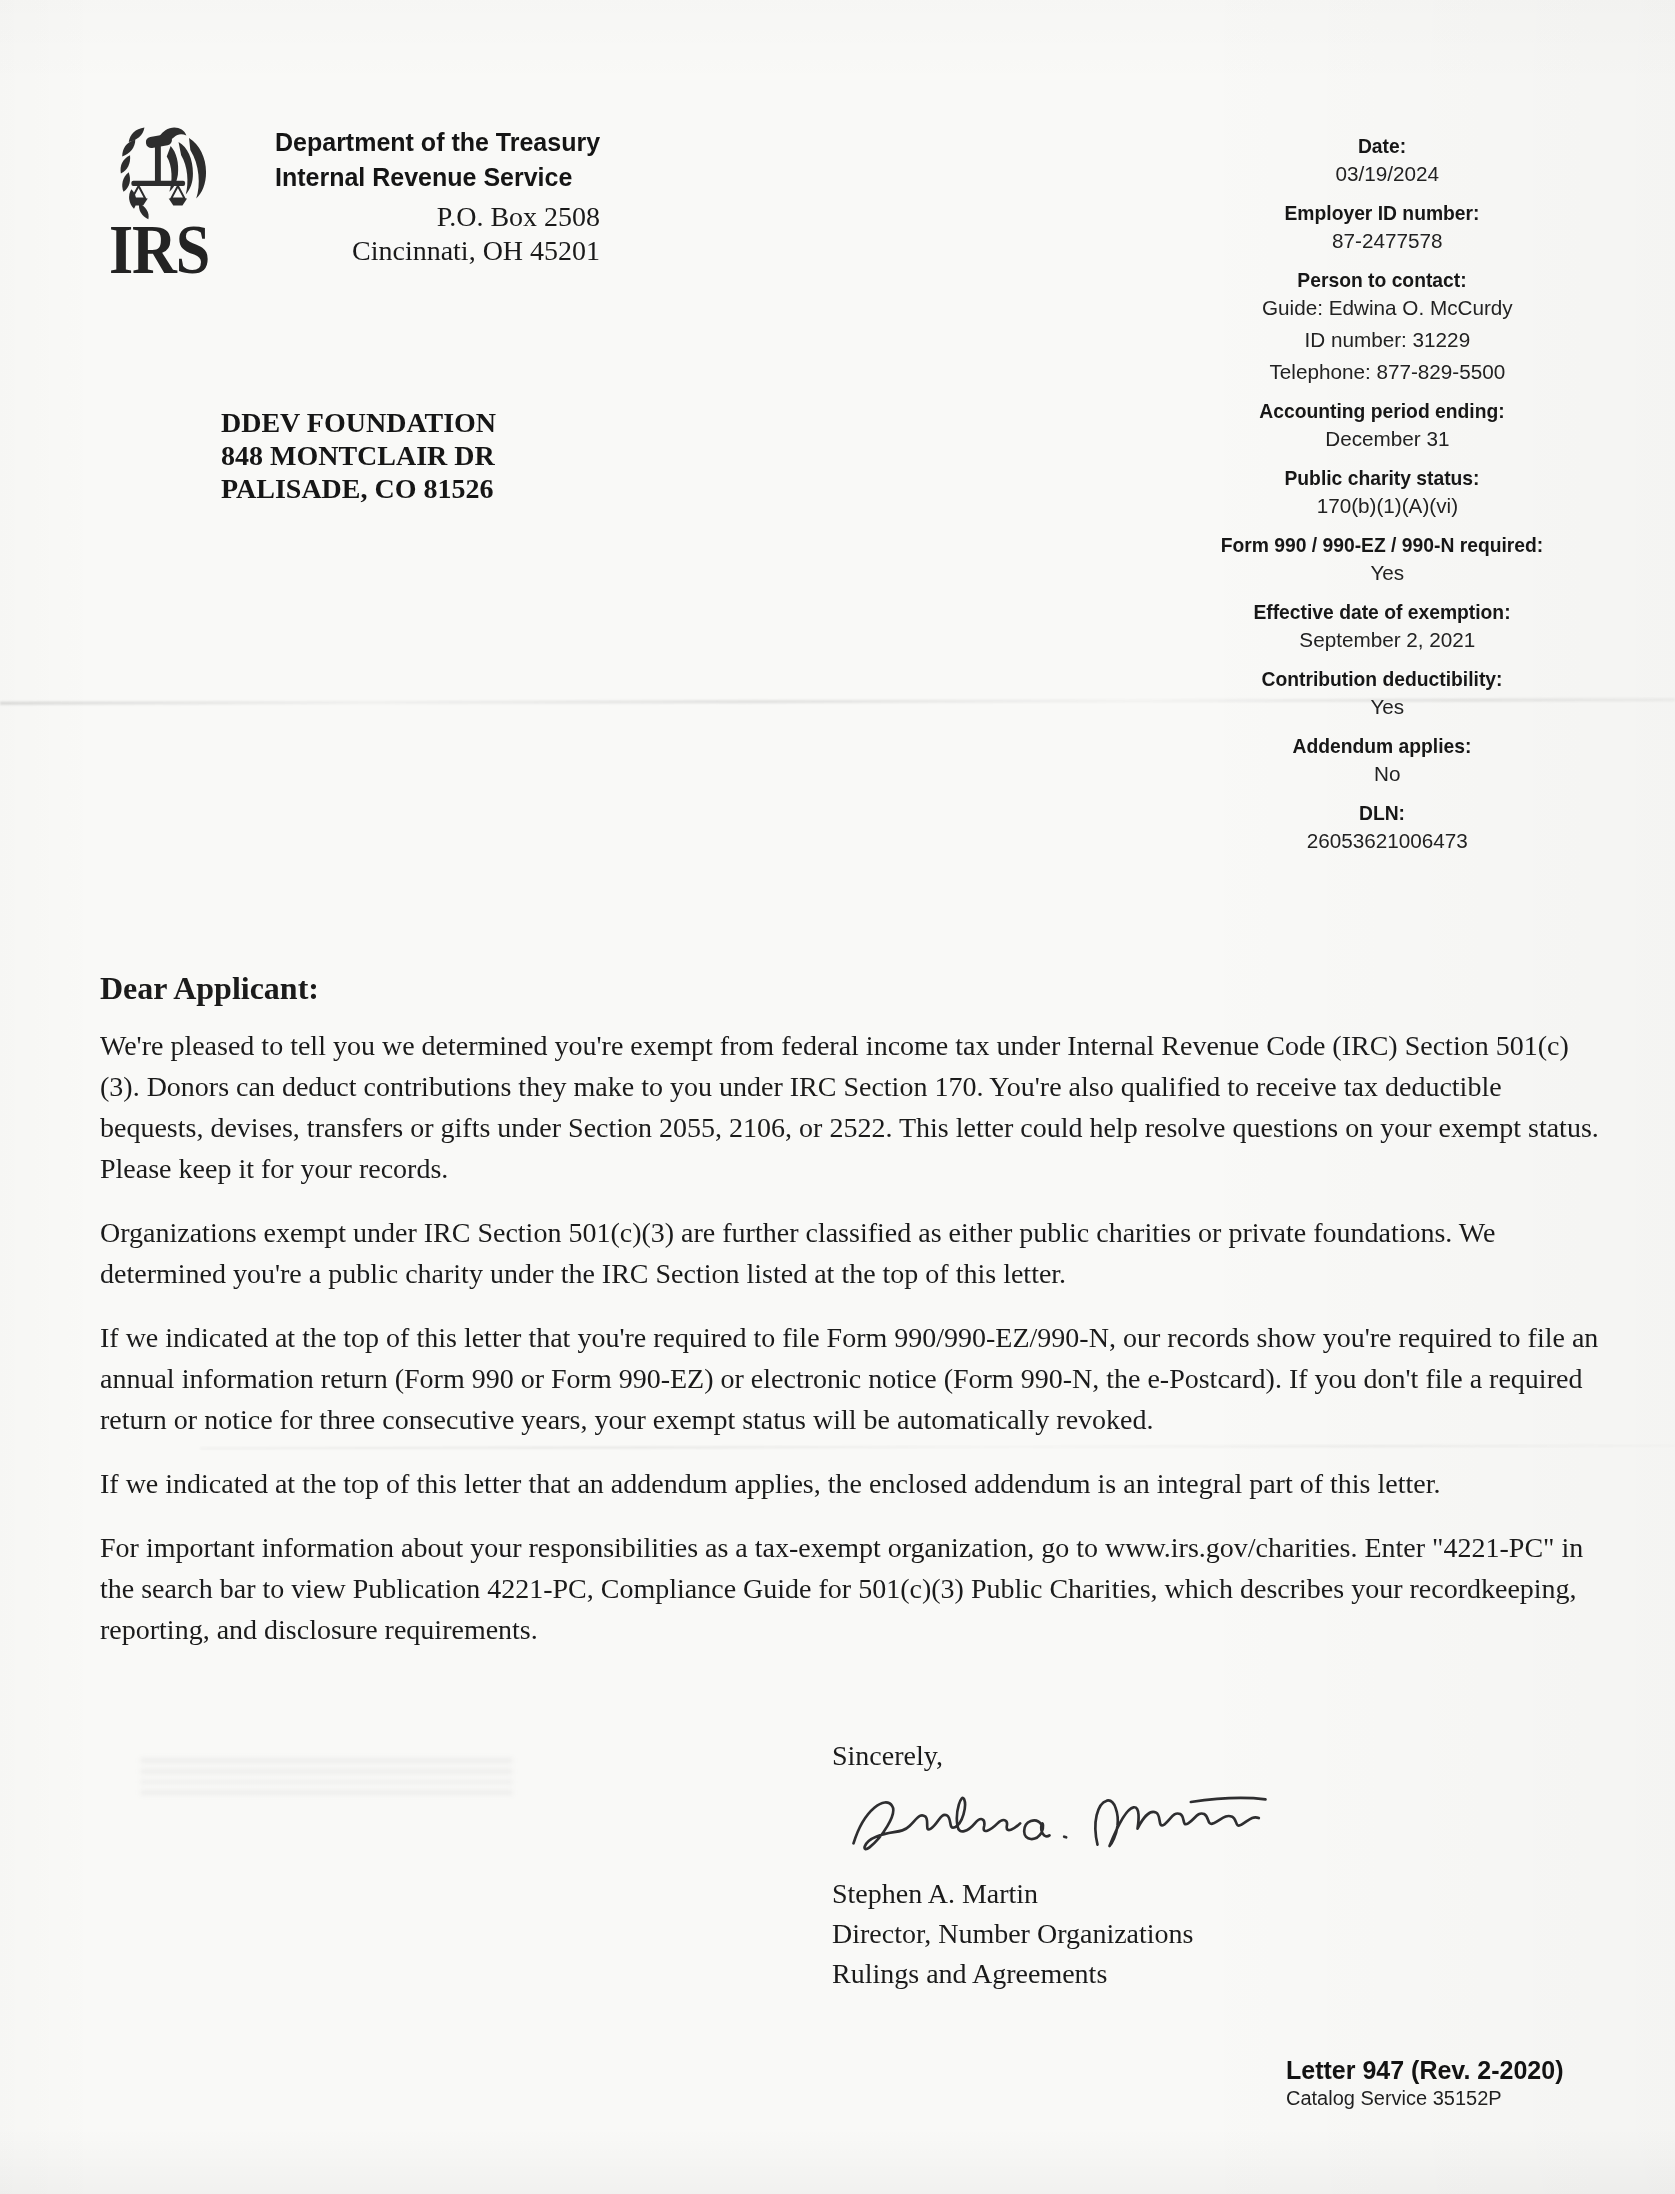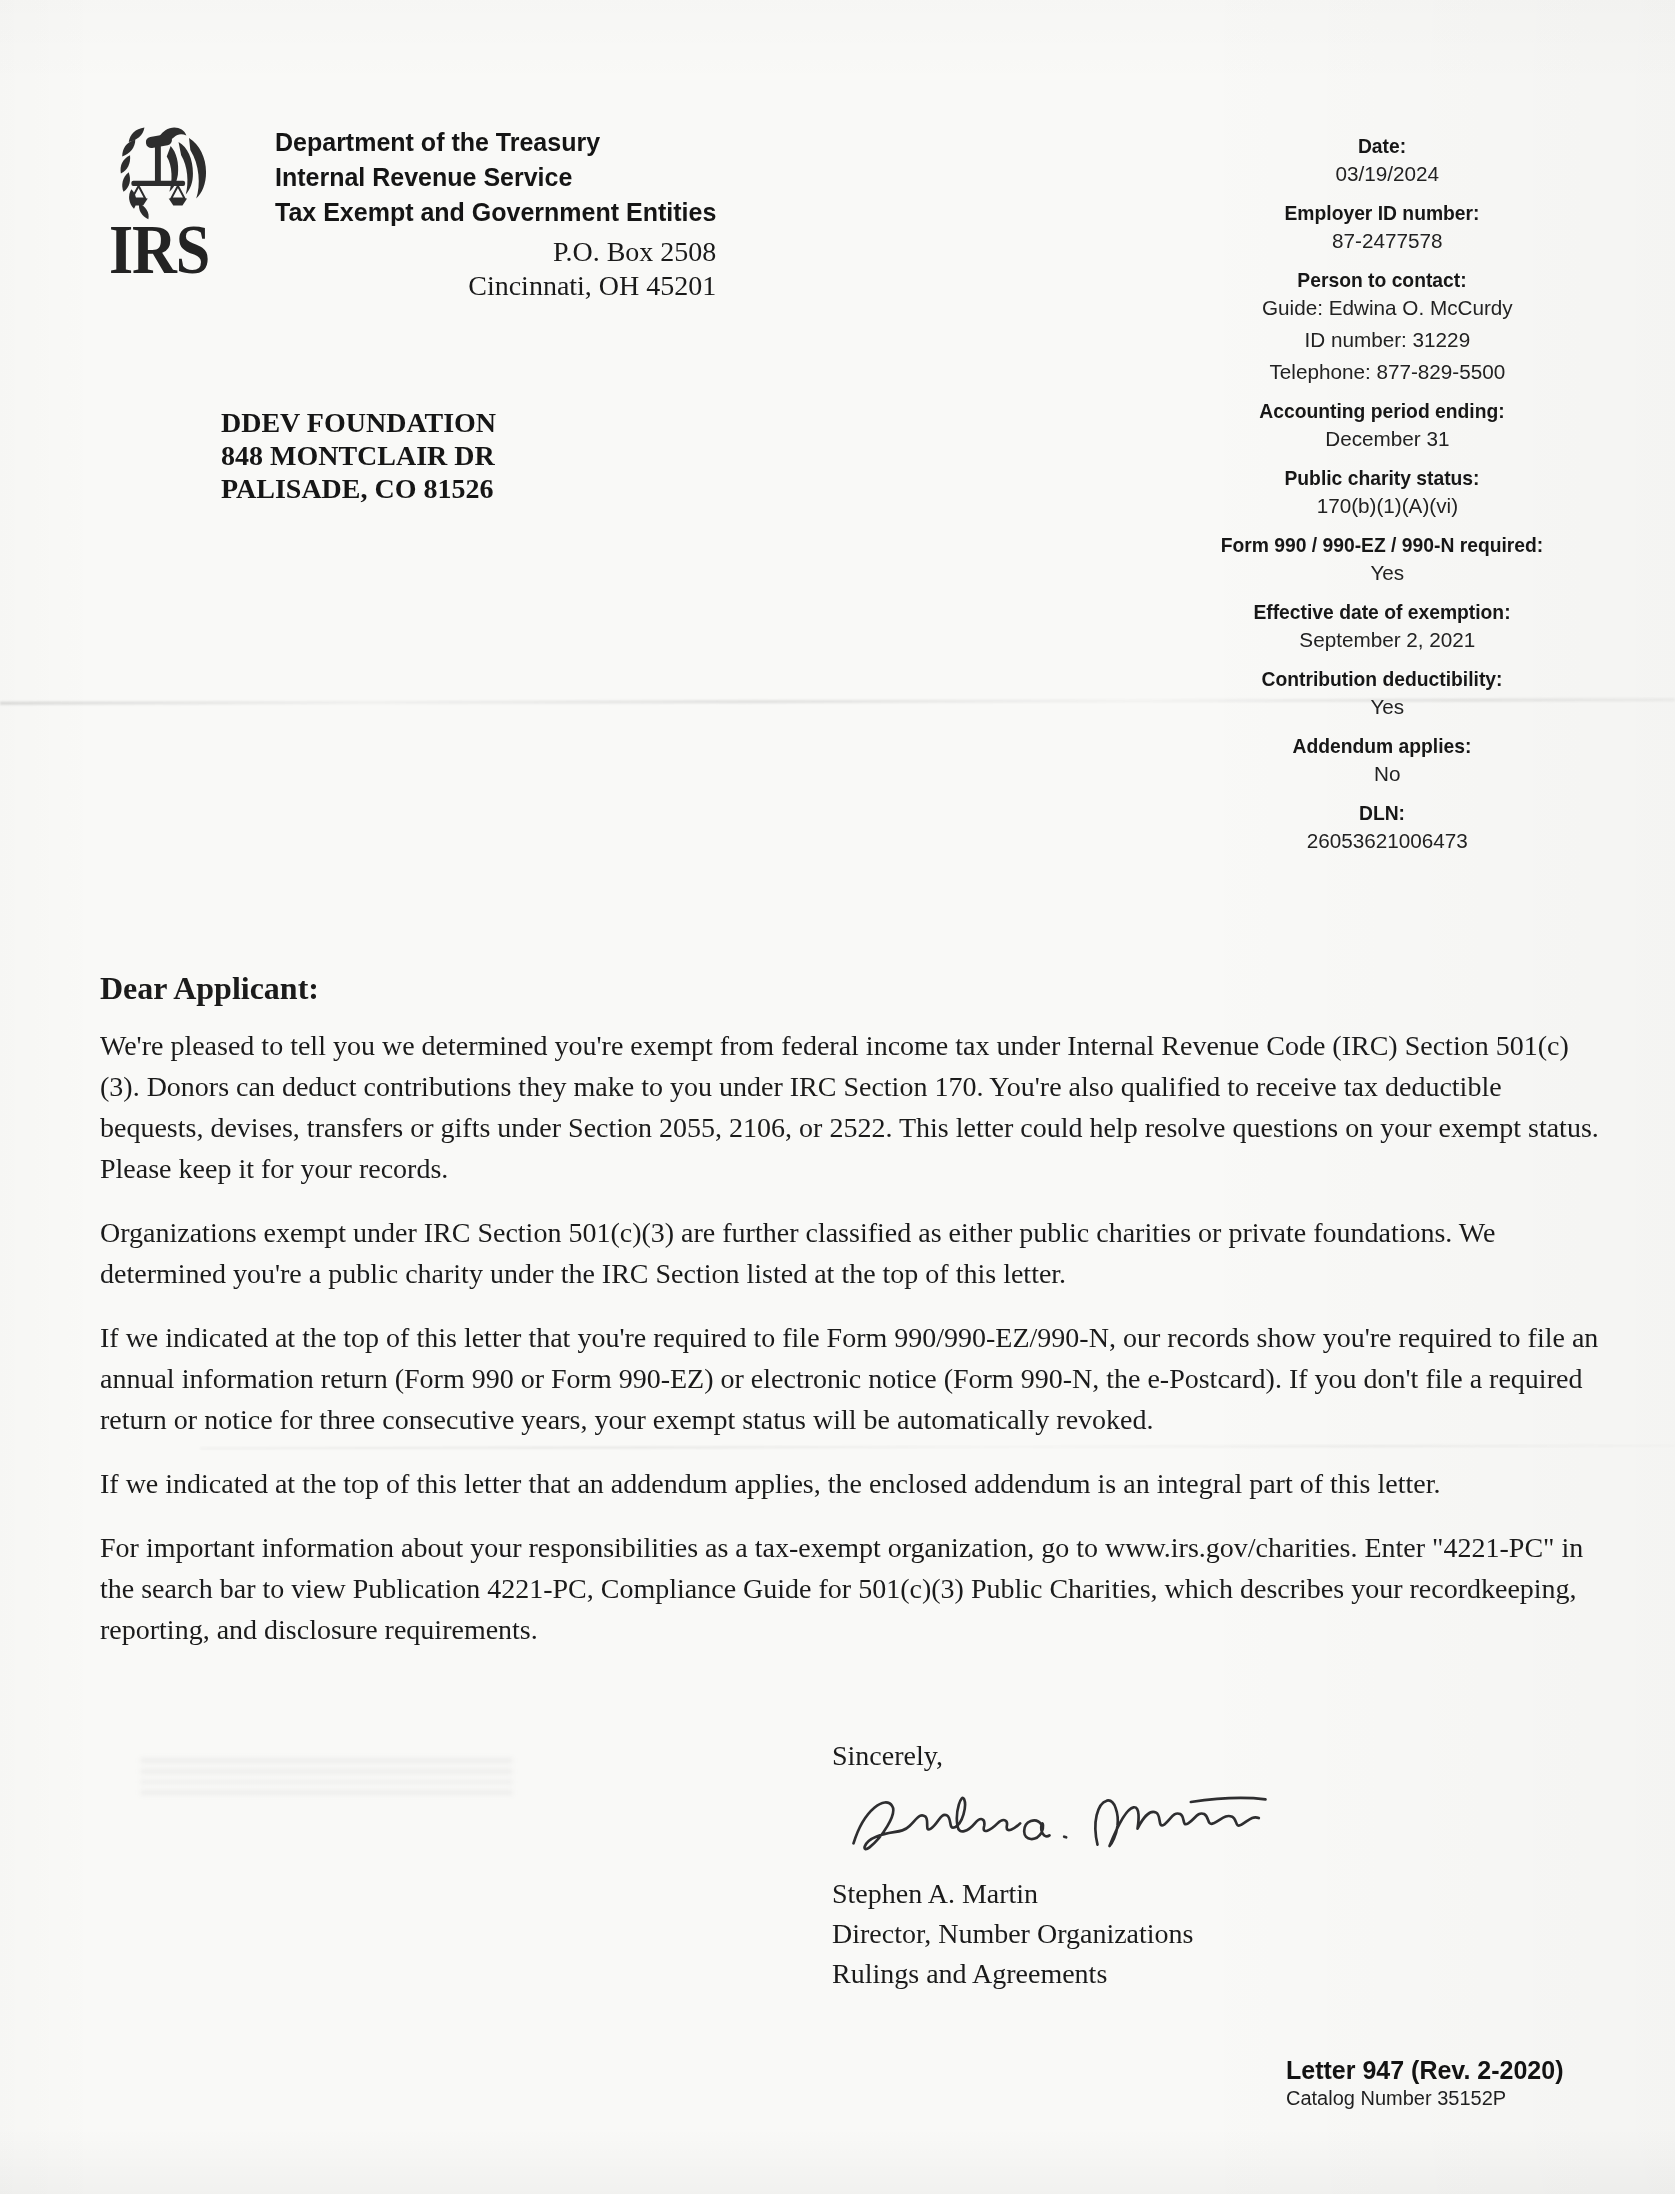--- a/index.html
+++ b/index.html
@@ -127,21 +127,20 @@
         <path d="M105 93 L95 112 L115 112 Z" fill="none" stroke="#2d2d2d" stroke-width="3"></path>
         <path d="M91 112 h28 l-7 11 h-14 Z"></path>
       </g>
     </svg>
     <div class="logo-irs">IRS</div>
   </div>
 
   <div class="agency">
     <div class="agency-bold">Department of the Treasury</div>
     <div class="agency-bold">Internal Revenue Service</div>
-    <div class="agency-bold">Tax Exempt and Government Entities</div>
     <div class="agency-serif first">P.O. Box 2508</div>
     <div class="agency-serif">Cincinnati, OH 45201</div>
   </div>
 
   <div class="recipient">
     <div>DDEV FOUNDATION</div>
     <div>848 MONTCLAIR DR</div>
     <div>PALISADE, CO 81526</div>
   </div>
 
@@ -216,21 +215,21 @@
     </svg>
     <div class="sig-name">
       <div>Stephen A. Martin</div>
       <div>Director, Number Organizations</div>
       <div>Rulings and Agreements</div>
     </div>
   </div>
 
   <div class="footer">
     <div class="footer-letter">Letter 947 (Rev. 2-2020)</div>
-    <div class="footer-catalog">Catalog Number 35152P</div>
+    <div class="footer-catalog">Catalog Service 35152P</div>
   </div>
 
   <div class="crease crease-1"></div>
   <div class="crease crease-2"></div>
   <div class="bleed-through"></div>
 
 </div>
 
 
 </body></html>

